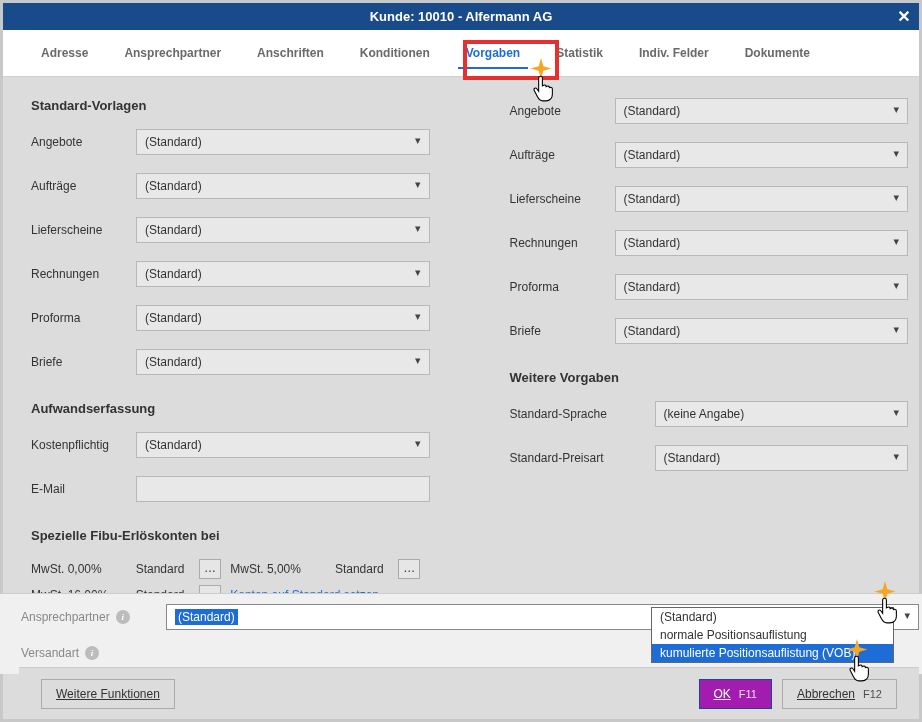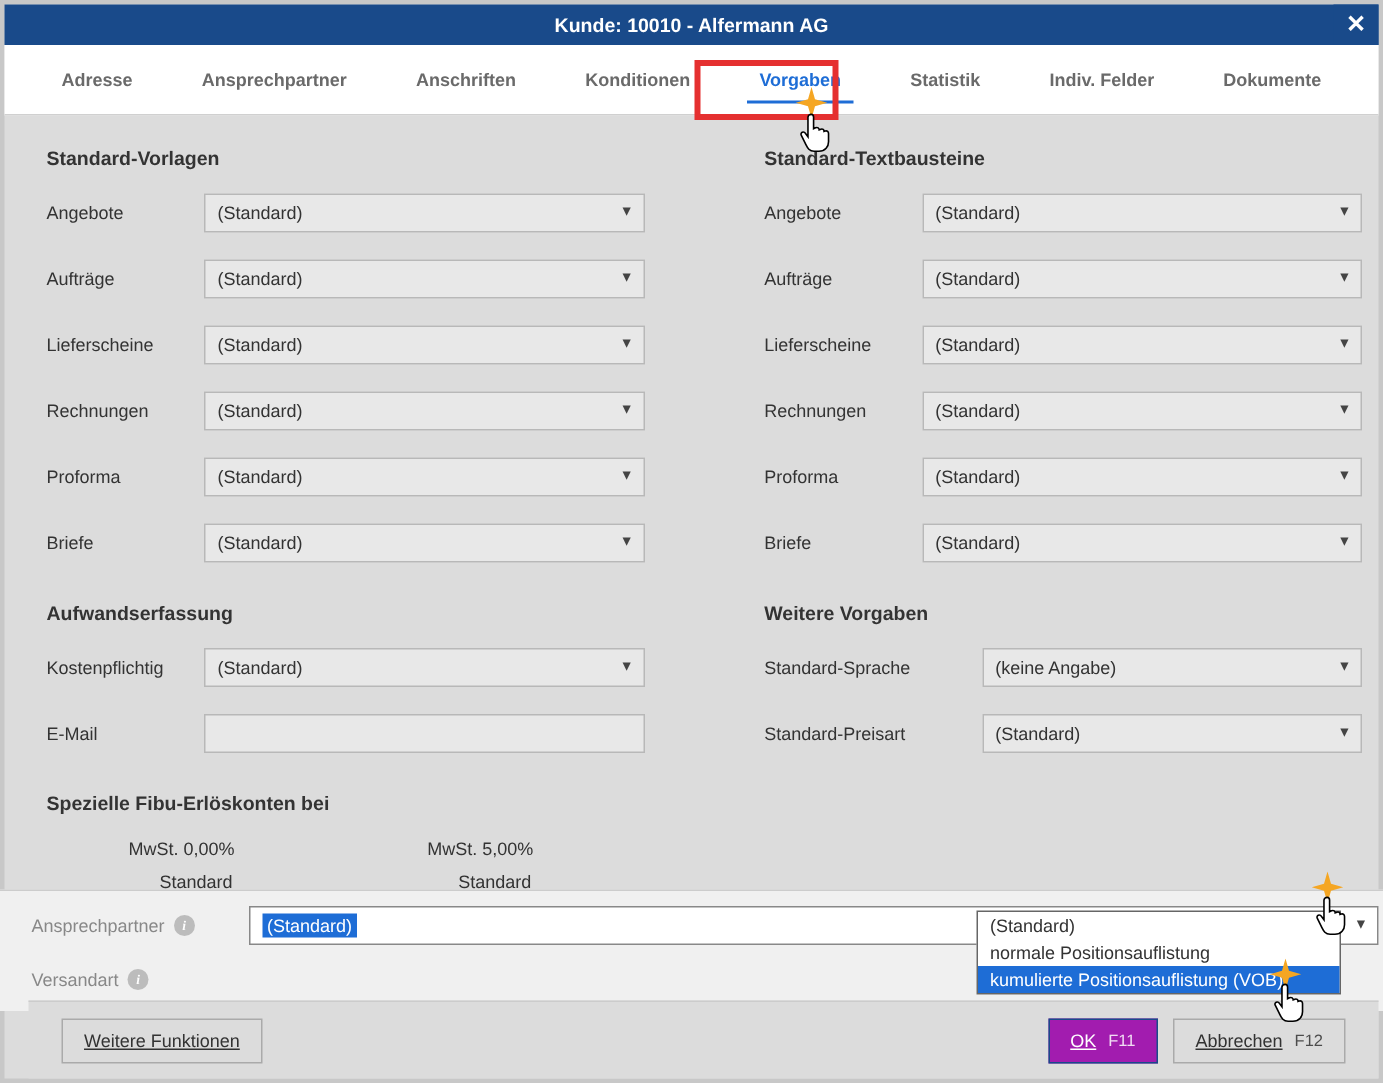--- a/index.html
+++ b/index.html
@@ -1,20 +1,20 @@
 <!DOCTYPE html>
 <html><head>
 <meta charset="utf-8">
 <style>
   * { box-sizing: border-box; margin: 0; padding: 0; }
   body { font-family: "Segoe UI", Arial, sans-serif; font-size: 12px; color: #333; background: #dcdcdc; width: 922px; height: 722px; overflow: hidden; position: relative; }
   .window { width: 922px; height: 722px; border: 3px solid #c8c8c8; background: #dcdcdc; position: relative; }
   .titlebar { background: #194a8a; color: #fff; height: 27px; line-height: 27px; text-align: center; font-weight: 600; font-size: 13px; position: relative; }
   .close-btn { position: absolute; right: 0; top: 0; width: 30px; height: 27px; background: #194a8a; color: #fff; font-size: 16px; line-height: 27px; text-align: center; cursor: pointer; }
-  .tabs { background: #fff; display: flex; padding: 0 20px; border-bottom: 1px solid #d0d0d0; height: 47px; align-items: center; gap: 0; justify-content: space-between; }
+  .tabs { background: #fff; display: flex; padding: 0 20px; border-bottom: 1px solid #d0d0d0; height: 47px; align-items: center; gap: 0; }
   .tab { padding: 0 18px; height: 47px; line-height: 47px; color: #6a6a6a; font-weight: 600; cursor: pointer; position: relative; }
   .tab.active { color: #1e6dd6; }
   .tab.active::after { content: ""; position: absolute; left: 10px; right: 10px; bottom: 8px; height: 2px; background: #1e6dd6; }
   .tab-highlight { position: absolute; border: 4px solid #e53030; z-index: 5; pointer-events: none; }
   
   .content { position: absolute; top: 77px; left: 0; right: 0; bottom: 55px; padding: 18px 11px 10px 28px; display: flex; gap: 44px; }
   .col { width: 50%; padding-right: 18px; }
   .col.right { padding-right: 0; padding-left: 18px; }
   
   h3 { font-size: 13px; font-weight: 700; color: #333; margin-bottom: 16px; margin-top: 0; }
@@ -27,21 +27,21 @@
   .dropdown { flex: 1; height: 26px; background: #e8e8e8; border: 1px solid #b8b8b8; display: flex; align-items: center; padding: 0 8px; position: relative; cursor: pointer; }
   .dropdown::after { content: "▾"; position: absolute; right: 8px; top: 4px; font-size: 11px; color: #444; }
   .dropdown.open-sel { background: #fff; border: 1px solid #888; }
   .dropdown.open-sel .sel-text { background: #1e6dd6; color: #fff; padding: 1px 3px; }
   
   .textinput { flex: 1; height: 26px; background: #e8e8e8; border: 1px solid #b8b8b8; padding: 0 8px; }
   
   .info-icon { display: inline-flex; width: 14px; height: 14px; border-radius: 50%; background: #bcbcbc; color: #fff; font-size: 9px; font-weight: 700; align-items: center; justify-content: center; margin-left: 6px; font-style: italic; font-family: Georgia, serif; }
   
   .fibu-row { display: flex; align-items: center; margin-bottom: 6px; font-size: 12px; }
-  .fibu-cell { display: flex; align-items: center; width: 50%; gap: 8px; flex-direction: column; }
+  .fibu-cell { display: flex; align-items: center; width: 50%; gap: 8px; }
   .fibu-cell span.v { min-width: 62px; text-align: center; }
   .ellips-btn { width: 22px; height: 20px; border: 1px solid #aaa; background: #e6e6e6; text-align: center; line-height: 16px; cursor: pointer; font-size: 12px; }
   .link { color: #1e6dd6; cursor: pointer; }
   
   .popup-area { position: absolute; background: #f0f0f0; border-top: 1px solid #ccc; padding: 10px 14px 10px 14px; }
   .popup-area .row-label { color: #888; }
   
   .dd-list { position: absolute; background: #fff; border: 1px solid #666; z-index: 20; font-size: 12px; }
   .dd-item { padding: 2px 8px; cursor: pointer; white-space: nowrap; }
   .dd-item.hover { background: #1e6dd6; color: #fff; }
@@ -158,21 +158,20 @@
           </div>
           <div class="fibu-cell">
             <span class="link">Konten auf Standard setzen</span>
           </div>
         </div>
       </div>
     </div>
 
     <div class="col right">
       <div class="section">
-        <h3>Standard-Textbausteine</h3>
         <div class="row">
           <div class="row-label">Angebote</div>
           <div class="dropdown">
               <span>(Standard)</span>
             </div>
         </div>
         <div class="row">
           <div class="row-label">Aufträge</div>
           <div class="dropdown">
               <span>(Standard)</span>

